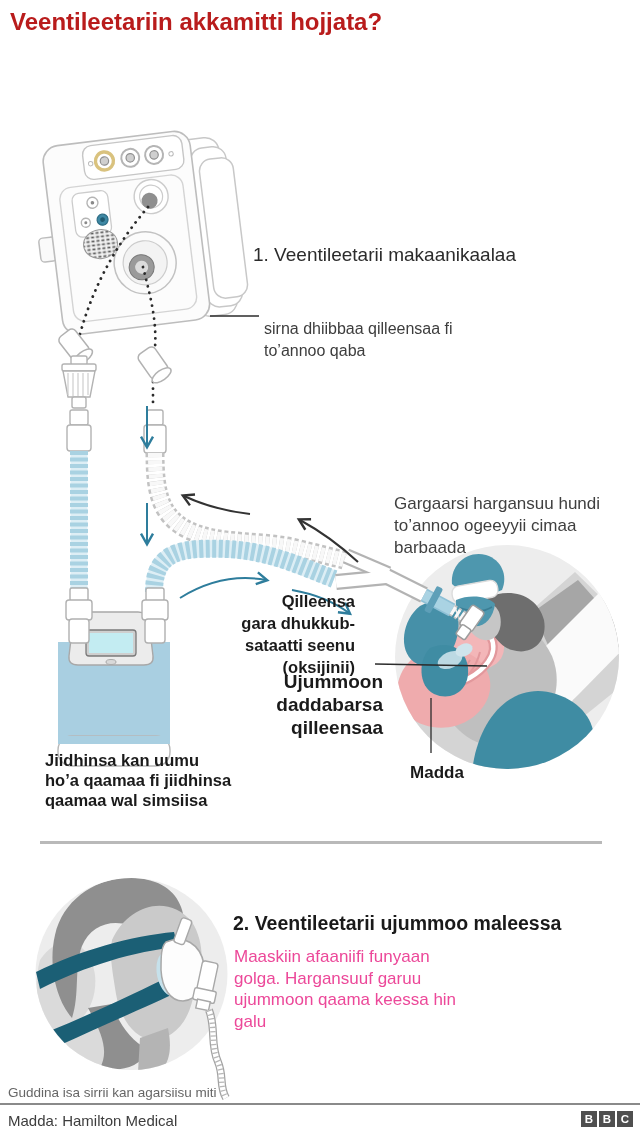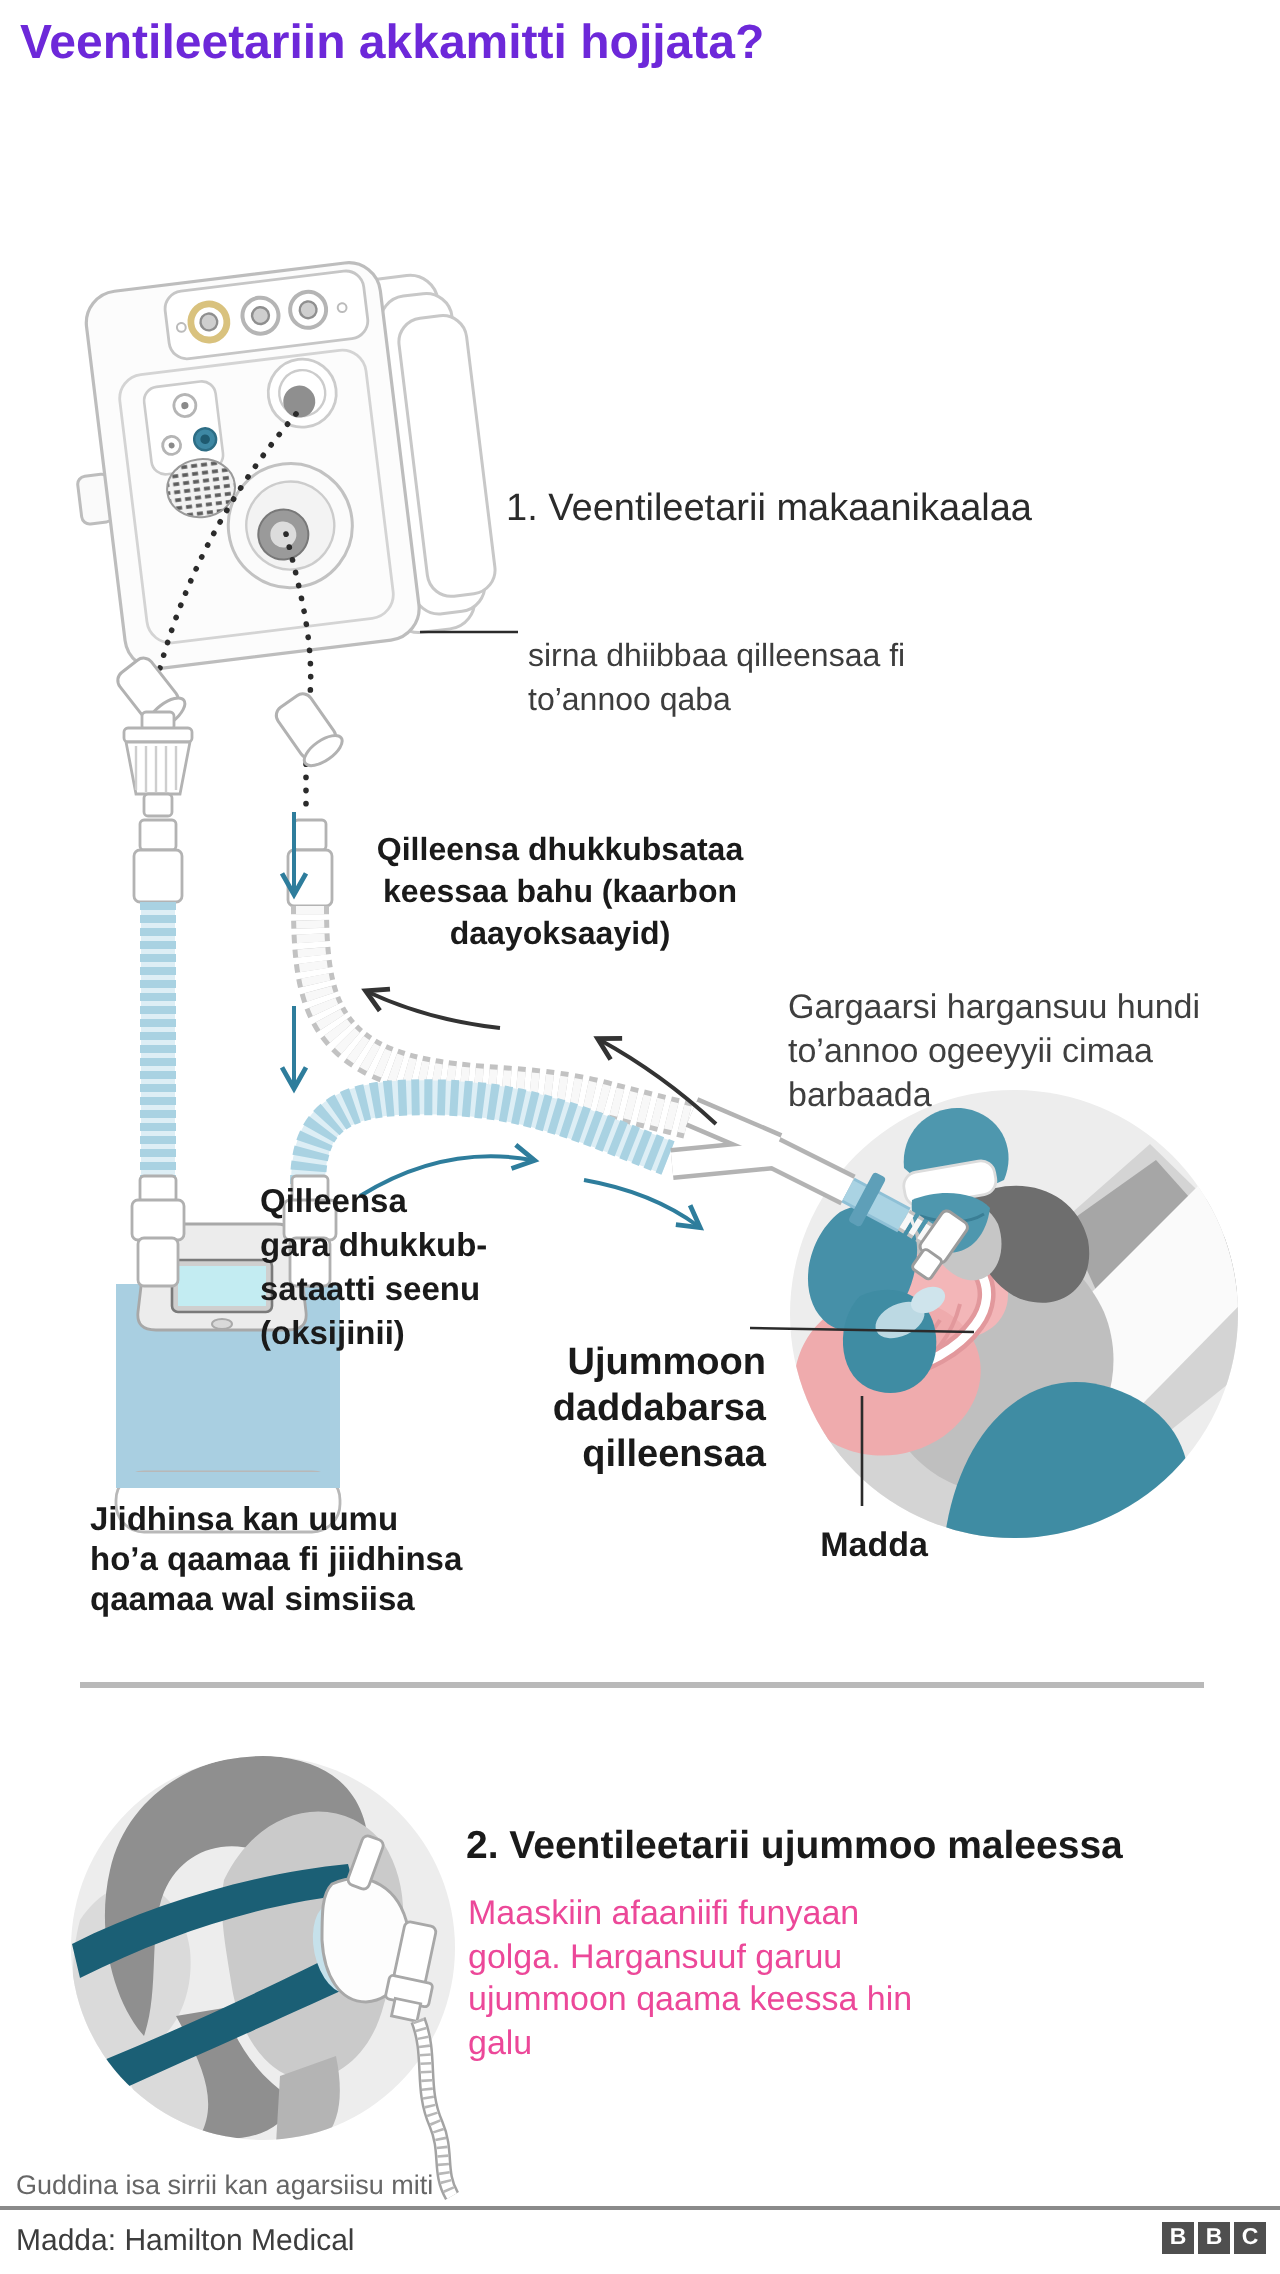--- a/index.html
+++ b/index.html
@@ -1,27 +1,27 @@
 <!DOCTYPE html>
 <html><head>
 <meta charset="utf-8">
 <style>
   html,body{margin:0;padding:0;background:#fff;}
   #page{position:relative;width:640px;height:1137px;background:#fff;overflow:hidden;
         font-family:"Liberation Sans",sans-serif;}
   .txt{position:absolute;white-space:pre-line;color:#3d3d3d;}
   .bold{font-weight:bold;color:#1a1a1a;}
-  #title{left:10px;top:8px;font-size:24px;font-weight:bold;color:#6d28d9;}
+  #title{left:10px;top:8px;font-size:24px;font-weight:bold;color:#b91c1c;}
   #subtitle{left:10px;top:46px;font-size:18px;color:#333;}
   #sec1-heading{left:253px;top:244px;font-size:19px;color:#2b2b2b;}
   #sirna-title{left:264px;top:296px;font-size:16px;line-height:22px;}
   #sirna-desc{left:264px;top:318px;font-size:16px;line-height:22px;color:#3d3d3d;}
   #co2-label{left:145px;top:415px;width:270px;text-align:center;font-size:16px;line-height:21px;}
   #supervision-label{left:394px;top:493px;width:228px;text-align:left;font-size:17px;line-height:22px;color:#3f3f3f;}
-  #o2-label{left:130px;top:590px;width:225px;text-align:left;font-size:16.5px;line-height:22px;}
+  #o2-label{left:130px;top:590px;width:225px;text-align:right;font-size:16.5px;line-height:22px;}
   #tube-label{left:253px;top:670px;width:130px;text-align:right;font-size:19px;line-height:23px;}
   #somba-label{left:377px;top:763px;width:120px;text-align:center;font-size:17px;}
   #humid-label{left:45px;top:750px;font-size:16.5px;line-height:20px;}
   #divider1{position:absolute;left:40px;top:841px;width:562px;height:3px;background:#b9b9b9;}
   #sec2-heading{left:233px;top:912px;font-size:19.5px;}
   #sec2-body{left:234px;top:946px;font-size:17px;line-height:21.5px;color:#ec4899;}
   #disclaimer{left:8px;top:1085px;font-size:13.5px;color:#666;}
   #footer-rule{position:absolute;left:0;top:1103px;width:640px;height:2px;background:#8a8a8a;}
   #source{left:8px;top:1112px;font-size:15px;color:#3d3d3d;}
   #bbc-logo{position:absolute;right:7px;top:1111px;display:flex;gap:2px;}
@@ -244,23 +244,20 @@
         <path d="M209,1010 C216,1028 210,1044 218,1062 C224,1076 219,1086 226,1098" stroke="#b7b7b7" stroke-width="5.5" stroke-dasharray="1.3 3"></path>
       </g>
     </g>
   </svg>
 
   <div class="txt" id="title">Veentileetariin akkamitti hojjata?</div>
 
   <div class="txt" id="sec1-heading">1. Veentileetarii makaanikaalaa</div>
   <div class="txt" id="sirna-desc">sirna dhiibbaa qilleensaa fi
 to’annoo qaba</div>
-  <div class="txt bold" id="co2-label">Qilleensa dhukkubsataa
-keessaa bahu (kaarbon
-daayoksaayid)</div>
   <div class="txt" id="supervision-label">Gargaarsi hargansuu hundi
 to’annoo ogeeyyii cimaa
 barbaada</div>
   <div class="txt bold" id="o2-label">Qilleensa
 gara dhukkub-
 sataatti seenu
 (oksijinii)</div>
   <div class="txt bold" id="tube-label">Ujummoon
 daddabarsa
 qilleensaa</div>

